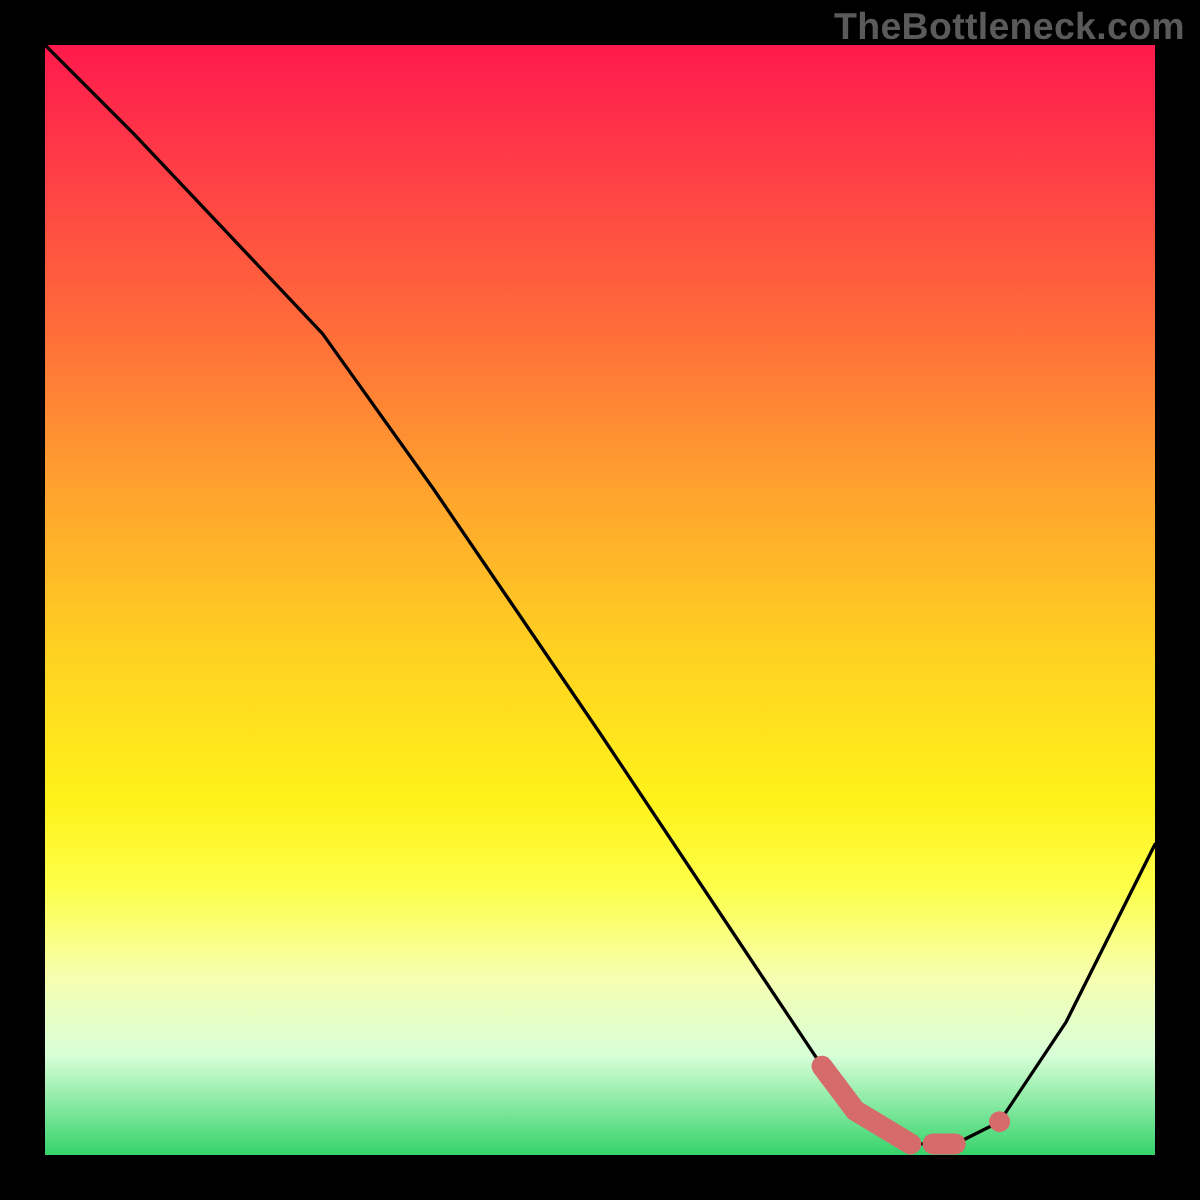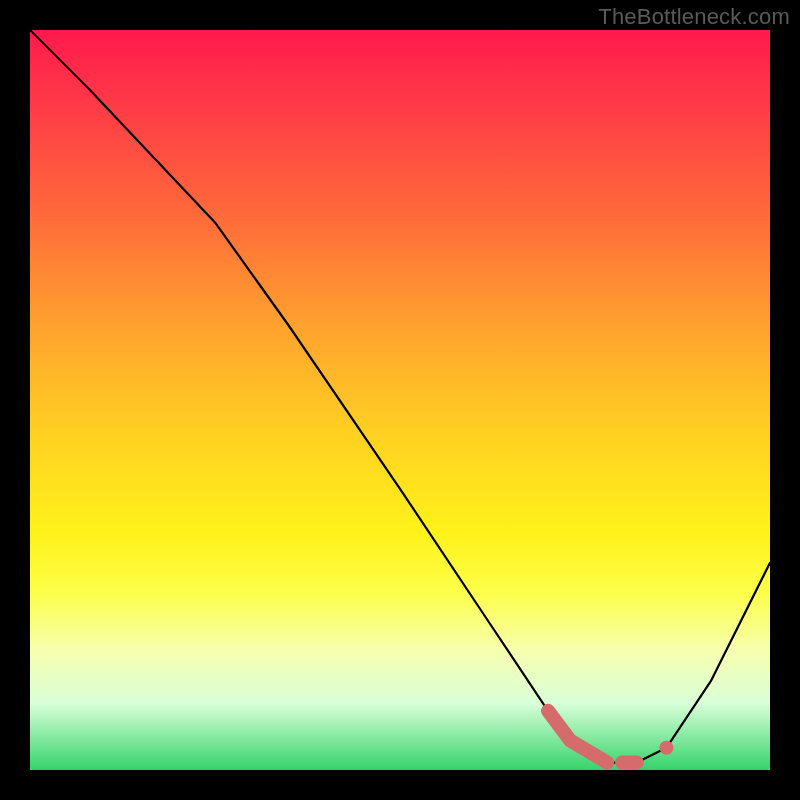--- a/index.html
+++ b/index.html
@@ -15,22 +15,22 @@
     position: relative;
     width: 800px;
     height: 800px;
     background: #000;
   }
   .watermark {
     position: absolute;
     top: 4px;
     right: 10px;
     color: #5a5a5a;
-    font-size: 22px;
-    font-weight: 400;
+    font-size: 25px;
+    font-weight: 700;
     letter-spacing: 0.2px;
     user-select: none;
   }
   .plot {
     position: absolute;
     left: 30px;
     top: 30px;
     width: 740px;
     height: 740px;
     background: linear-gradient(to bottom,

